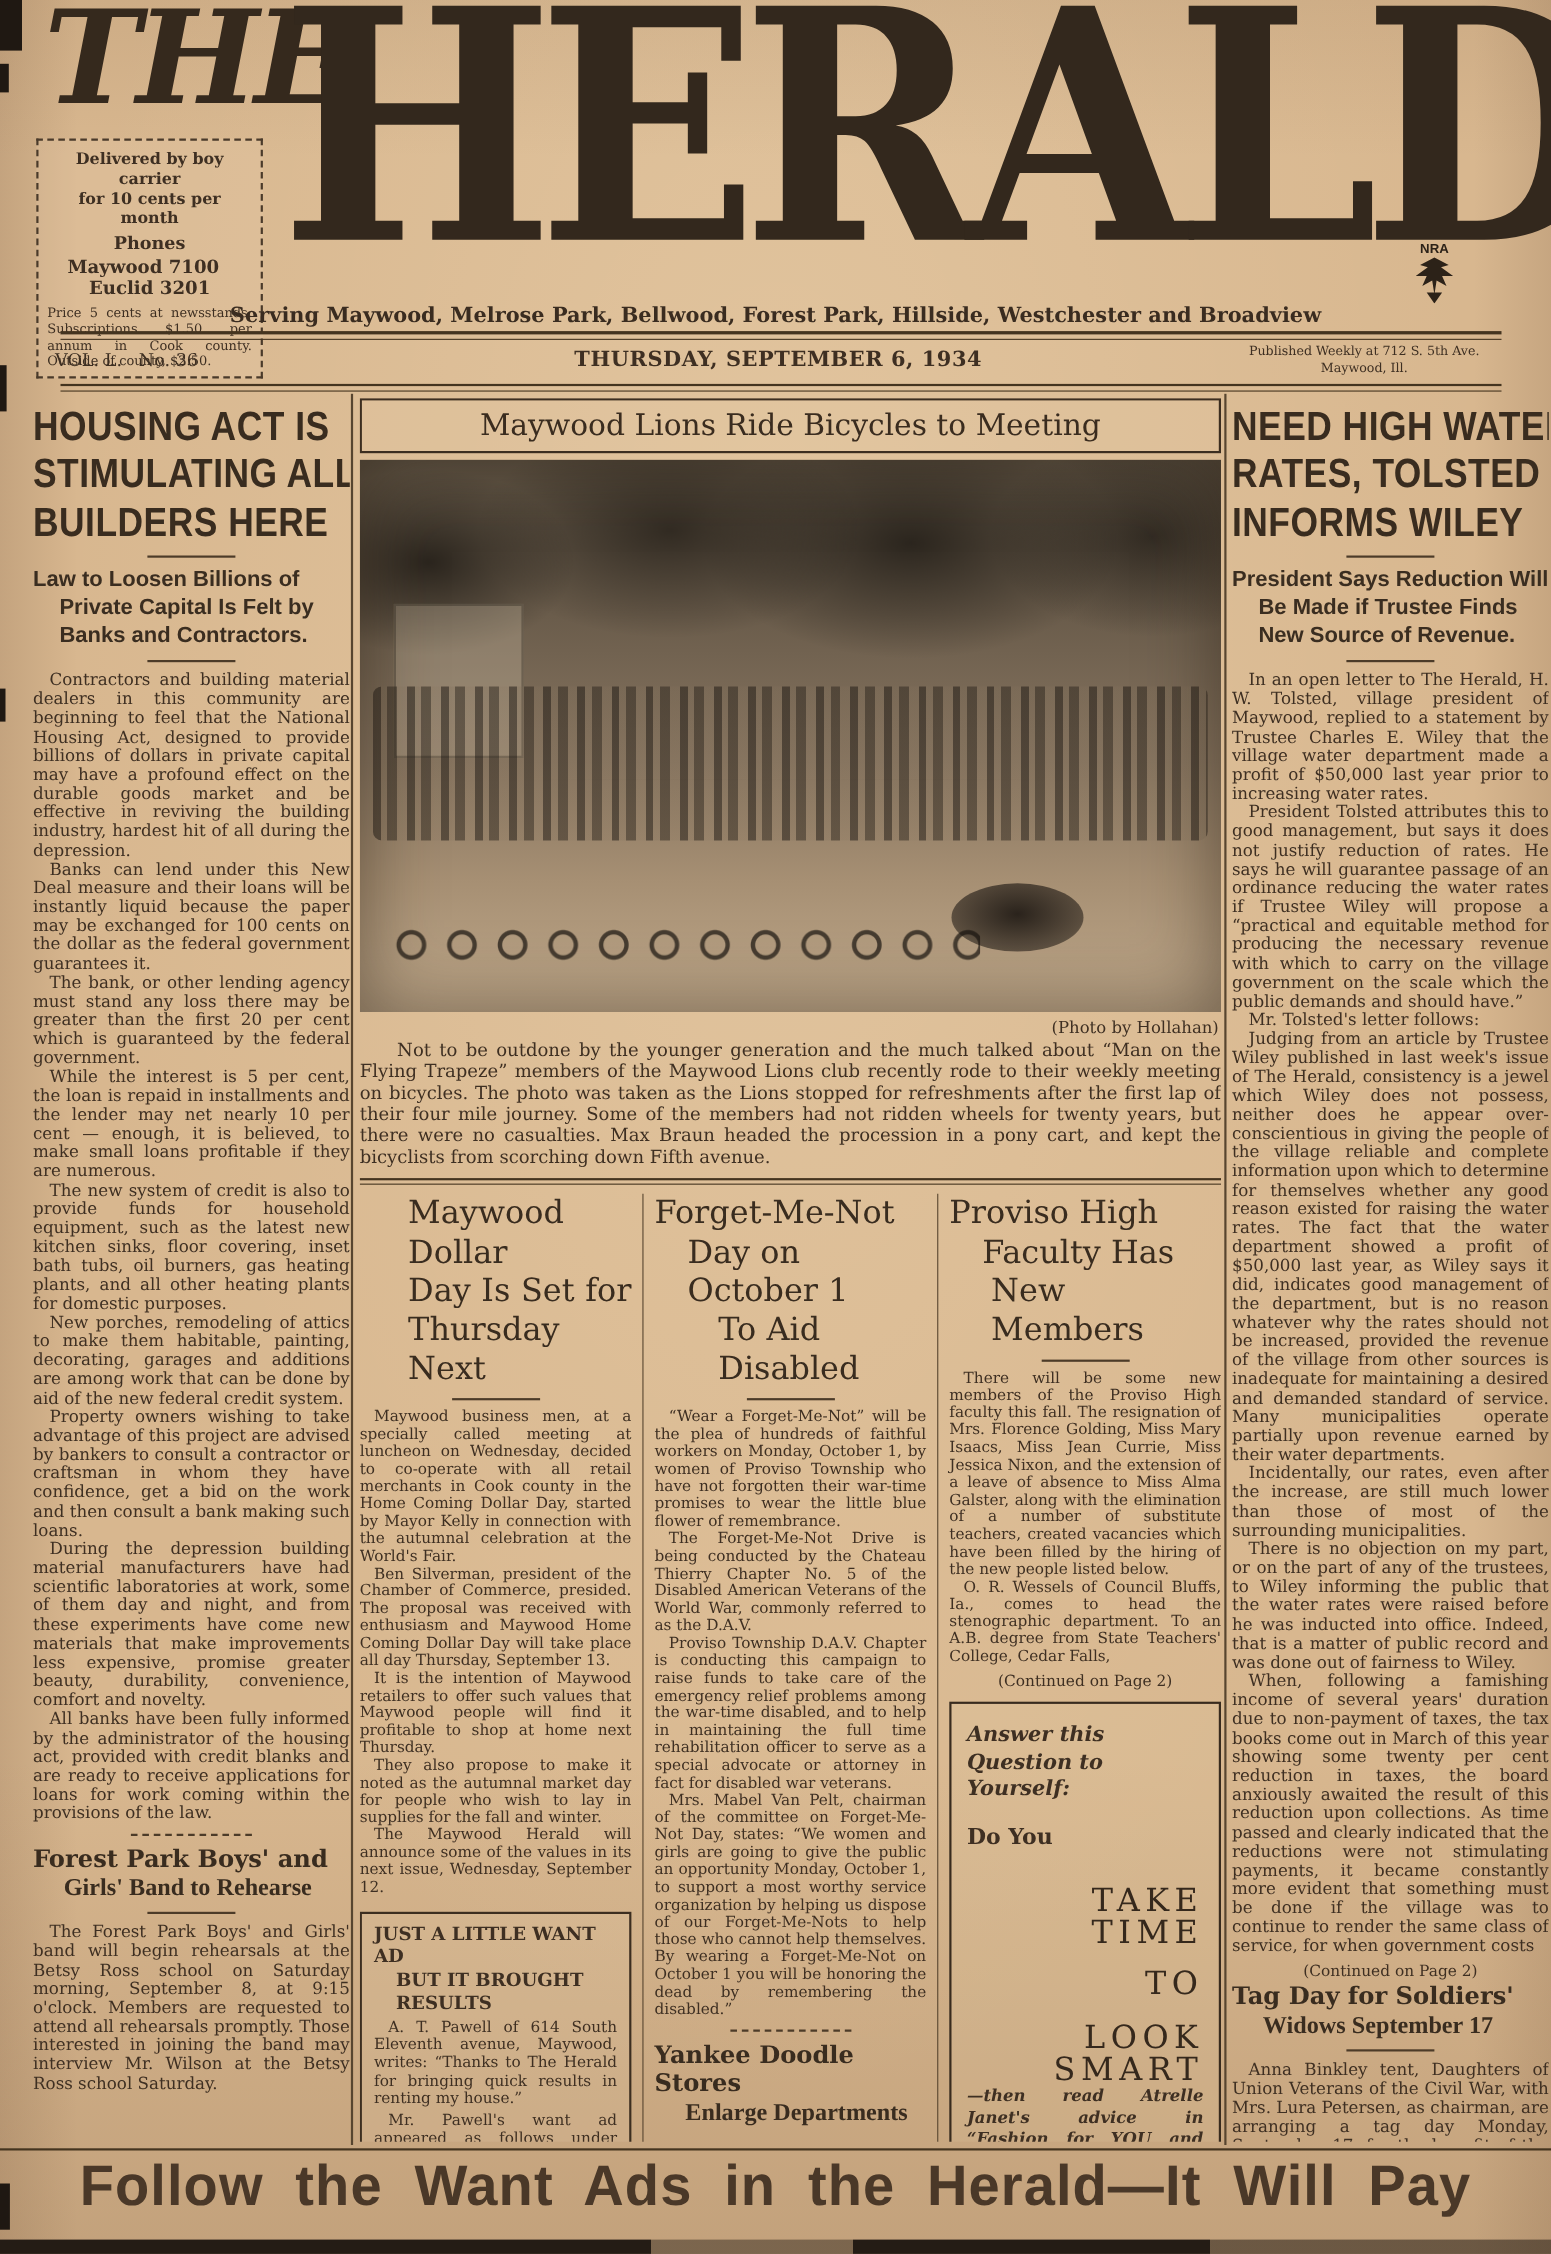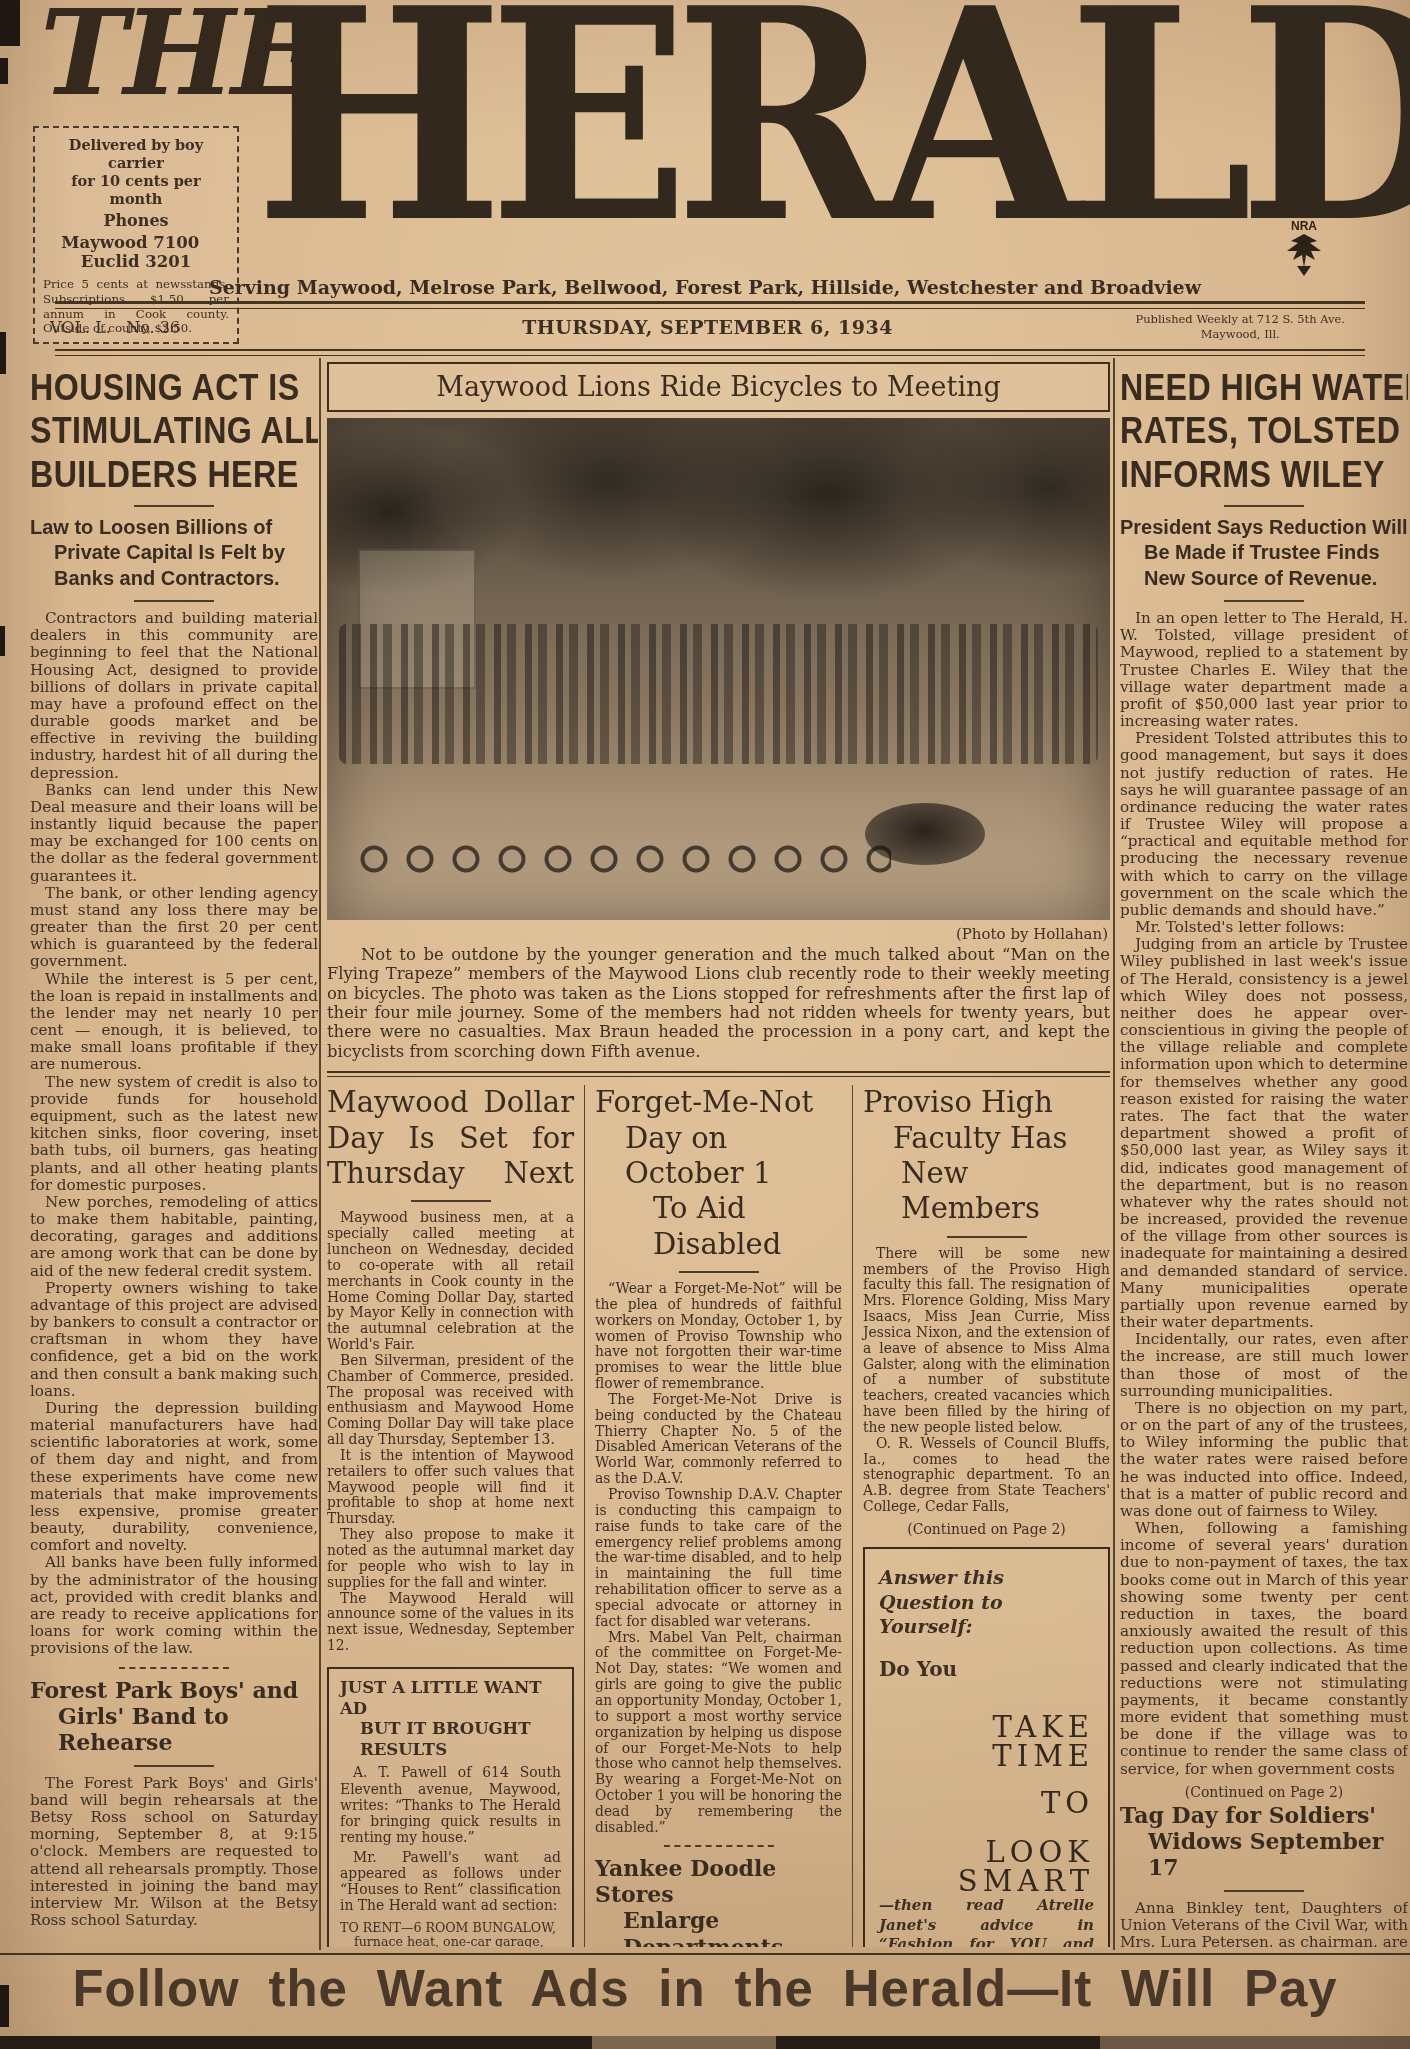--- a/index.html
+++ b/index.html
@@ -37,21 +37,21 @@
   .vr1{left:319px;} .vr2{left:1113px;}
   
   .h-gothic{color:#392c1f;margin:2px 0 0;}
   .h-gothic .gl{display:block;font:700 37px/1.17 "Liberation Sans",sans-serif;}
   .h-gothic .gl > span{display:inline-block;transform:scaleX(.87);transform-origin:left center;white-space:nowrap;letter-spacing:.5px;}
   .deck{font:700 20px/1.27 "Liberation Sans",sans-serif;color:#3a2d20;padding-left:24px;text-indent:-24px;margin:2px 0;}
   .divider{width:80px;border-top:2px solid #4c3b28;margin:9px auto 8px;}
   .divider.dash{width:110px;border-top-style:dashed;}
   .body-text p{font-size:15.2px;line-height:1.13;text-align:justify;margin:0;text-indent:15px;}
   .sub-head{font:700 22px/1.2 "DejaVu Serif",serif;color:#392c1f;margin:2px 0;}
-  .sub-head .l2{display:block;padding-left:28px;}
+  .sub-head .l2{display:block;padding-left:28px;font-family:Liberation Serif, serif;}
   
   .photo-head-box{border:2.5px solid #3c2e20;text-align:center;font:400 27px/1 "DejaVu Serif",serif;color:#3a2c1f;padding:9px 0 10px;background:rgba(230,205,170,.2);}
   .photo{position:relative;height:502px;margin-top:6px;overflow:hidden;
     background:linear-gradient(180deg,#5e5344 0%,#6a5c4b 28%,#877560 55%,#a68f73 76%,#c0a98b 100%);}
   .ph-canopy{position:absolute;left:0;right:0;top:0;height:58%;
     background:
      radial-gradient(ellipse 190px 120px at 8% 32%, rgba(28,24,19,.8), rgba(28,24,19,0) 70%),
      radial-gradient(ellipse 250px 140px at 36% 22%, rgba(34,29,23,.75), rgba(34,29,23,0) 70%),
      radial-gradient(ellipse 270px 150px at 64% 26%, rgba(28,24,19,.78), rgba(28,24,19,0) 70%),
      radial-gradient(ellipse 210px 130px at 92% 24%, rgba(34,29,23,.75), rgba(34,29,23,0) 70%);}
@@ -65,21 +65,21 @@
   .ph-vignette{position:absolute;inset:0;box-shadow:inset 0 0 70px rgba(40,30,18,.55);}
   .credit{text-align:right;font-size:15px;margin:5px 2px 2px 0;}
   .caption{font-size:16.4px;line-height:1.18;text-align:justify;text-indent:34px;margin:2px 0 0;}
   .center-rule{border-top:2.5px solid #44341f;border-bottom:1px solid #44341f;height:3px;margin:10px 0 0;}
   .subcols{display:flex;margin-top:8px;height:892px;overflow:hidden;}
   .subcol{width:33.33%;padding:0 10px;overflow:hidden;}
   .subcol.first{padding-left:0;}
   .subcol.last{padding-right:0;}
   .subcol + .subcol{border-left:1.5px solid #57452f;}
   .h-serif3 .ln{display:block;font:400 29px/1.22 "DejaVu Serif",serif;color:#392c1f;}
-  .h-serif3.fill .ln{text-align:justify;text-align-last:justify;}
+  .h-serif3.fill .ln{text-align:justify;text-align-last:justify;margin-left:44px;}
   .h-serif3 .i1{padding-left:30px;} .h-serif3 .i2{padding-left:58px;}
   .proviso-head .i1{padding-left:30px;} .proviso-head .i2{padding-left:38px;}
   .sub-body p{font-size:13.9px;line-height:1.14;text-align:justify;margin:0;text-indent:13px;}
   .continued{text-align:center;font-size:14px;margin:6px 0 2px;}
   
   .wantad{border:2px solid #3c2e20;margin-top:13px;padding:9px 11px 10px;background:rgba(230,205,170,.18);}
   .wantad .wh{font:700 16.5px/1.25 "DejaVu Serif",serif;}
   .wantad .wh .l2{display:block;padding-left:20px;}
   .wantad p{font-size:13.9px;line-height:1.16;text-align:justify;margin:4px 0 0;text-indent:13px;}
   .wantad .classified{font-size:12.6px;line-height:1.18;padding-left:14px;text-indent:-14px;margin-top:7px;}

